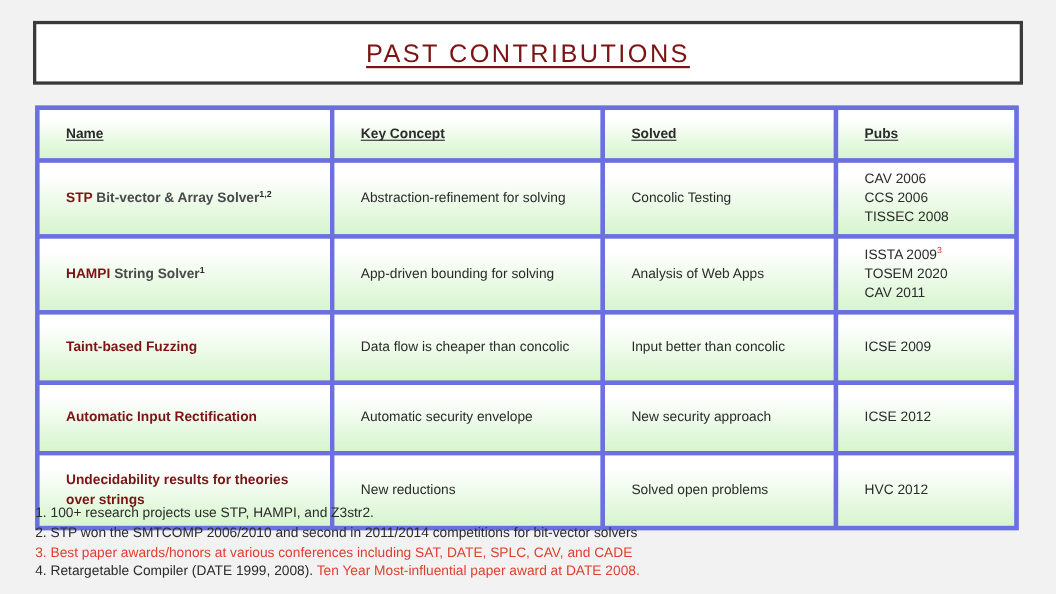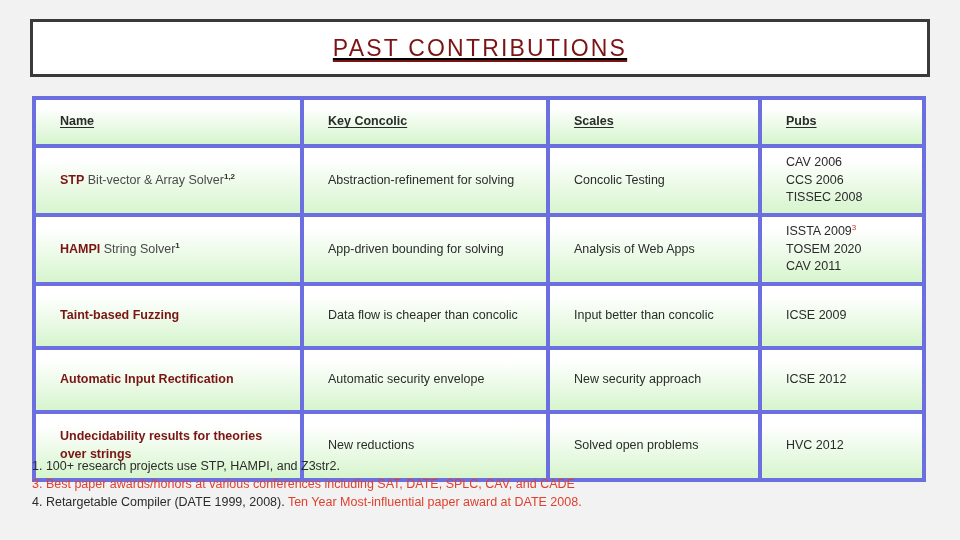--- a/index.html
+++ b/index.html
@@ -21,21 +21,20 @@
     left: 30px;
     top: 19px;
     width: 900px;
     height: 58px;
     box-sizing: border-box;
     background: #ffffff;
     border: 3px solid #3a3a3a;
     display: flex;
     align-items: center;
     justify-content: center;
-    text-decoration: underline;
   }
   #title-text {
     color: #7b1414;
     font-size: 23px;
     letter-spacing: 2.2px;
     text-decoration: underline;
     text-underline-offset: 4px;
     white-space: nowrap;
     font-weight: 400;
   }
@@ -92,21 +91,21 @@
 
   .name-cell {
     font-weight: bold;
     color: #7b1414;
   }
   .name-cell .lead {
     font-weight: bold;
     color: #7b1414;
   }
   .name-cell .rest {
-    font-weight: normal;
+    font-weight: bold;
     color: #4a4a4a;
   }
   sup {
     font-size: 8px;
     vertical-align: super;
     line-height: 0;
   }
   sup.red { color: #c0392b; }
 
   .pubs-line { display: block; white-space: nowrap; }
@@ -135,22 +134,22 @@
 <table id="contrib-table">
   <colgroup>
     <col class="col-name">
       <col class="col-key">
       <col class="col-imp">
       <col class="col-pubs">
   </colgroup>
   <thead>
     <tr>
       <th>Name</th>
-      <th>Key Concolic</th>
-      <th>Scales</th>
+      <th>Key Concept</th>
+      <th>Solved</th>
       <th>Pubs</th>
     </tr>
   </thead>
   <tbody id="table-body">
       <tr class="row-tall">
         <td class="name-cell"><span class="lead">STP</span><span class="rest"> Bit-vector &amp; Array Solver</span><sup>1,2</sup></td>
         <td>Abstraction-refinement for solving</td>
         <td>Concolic Testing</td>
         <td>
           <span class="pubs-line">CAV 2006</span>
@@ -190,15 +189,16 @@
         <td>Solved open problems</td>
         <td>
           <span class="pubs-line">HVC 2012</span>
         </td>
       </tr>
     </tbody>
 </table>
 
 <div id="footnotes">
     <span class="fn"><span>1. 100+ research projects use STP, HAMPI, and Z3str2.</span></span>
+    <span class="fn"><span>2. STP won the SMTCOMP 2006/2010 and second in 2011/2014 competitions for bit-vector solvers</span></span>
     <span class="fn red"><span>3. Best paper awards/honors at various conferences including SAT, DATE, SPLC, CAV, and CADE</span></span>
     <span class="fn"><span>4. Retargetable Compiler (DATE 1999, 2008). </span><span class="red-part">Ten Year Most-influential paper award at DATE 2008.</span></span>
   </div>
 
 </body></html>

